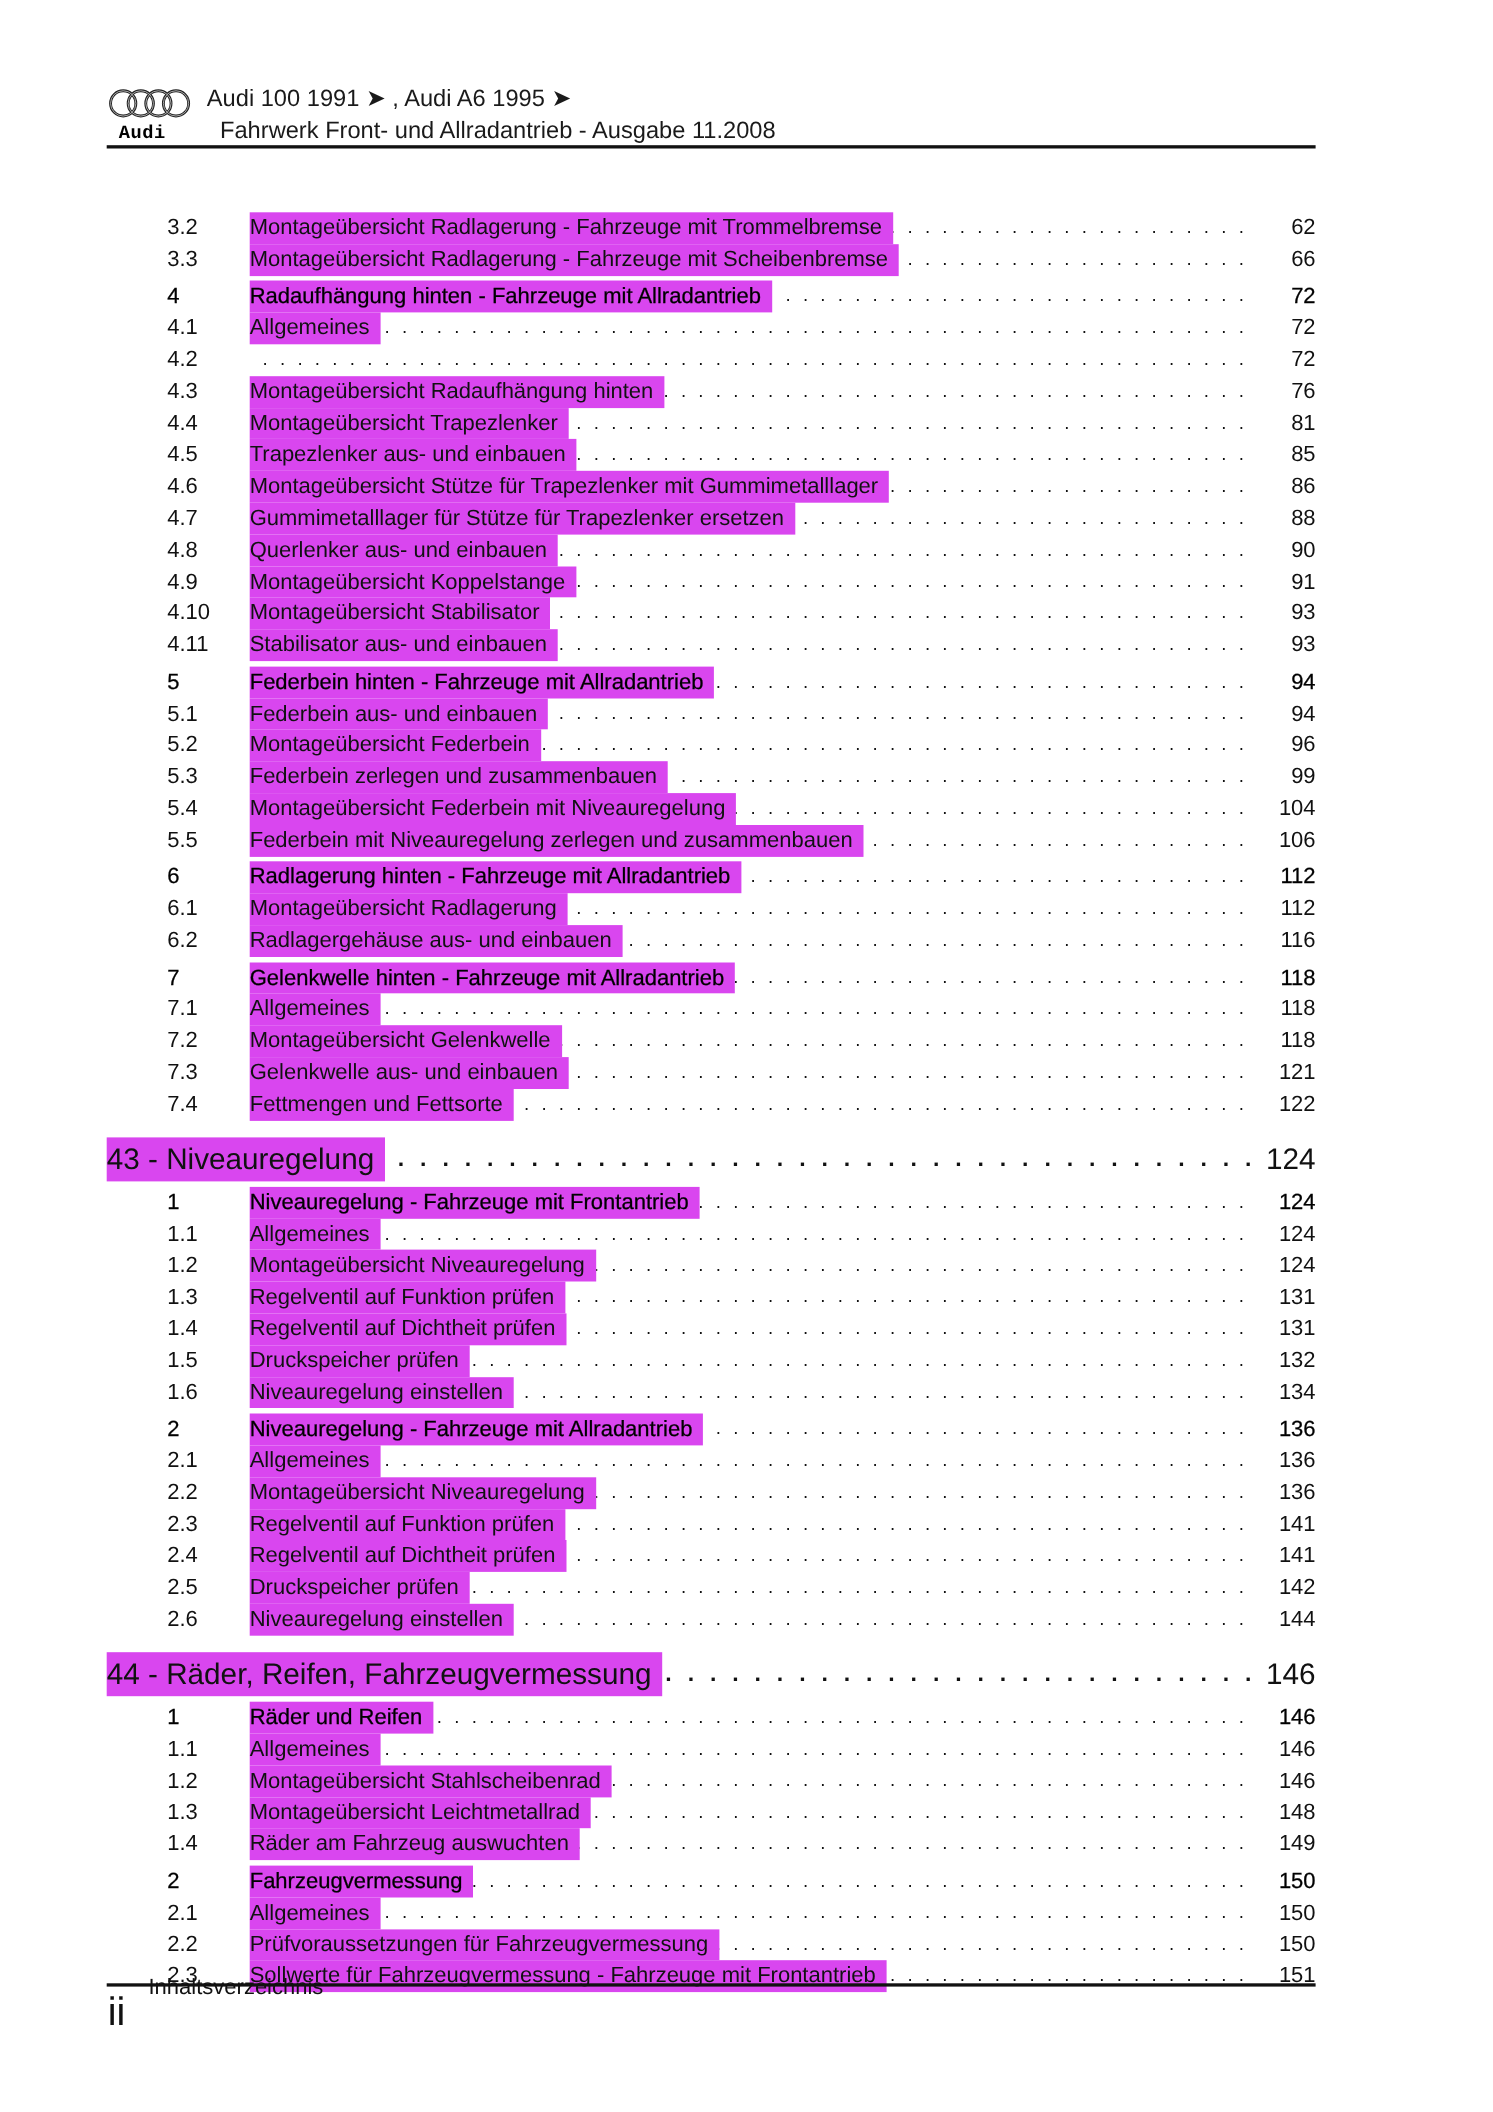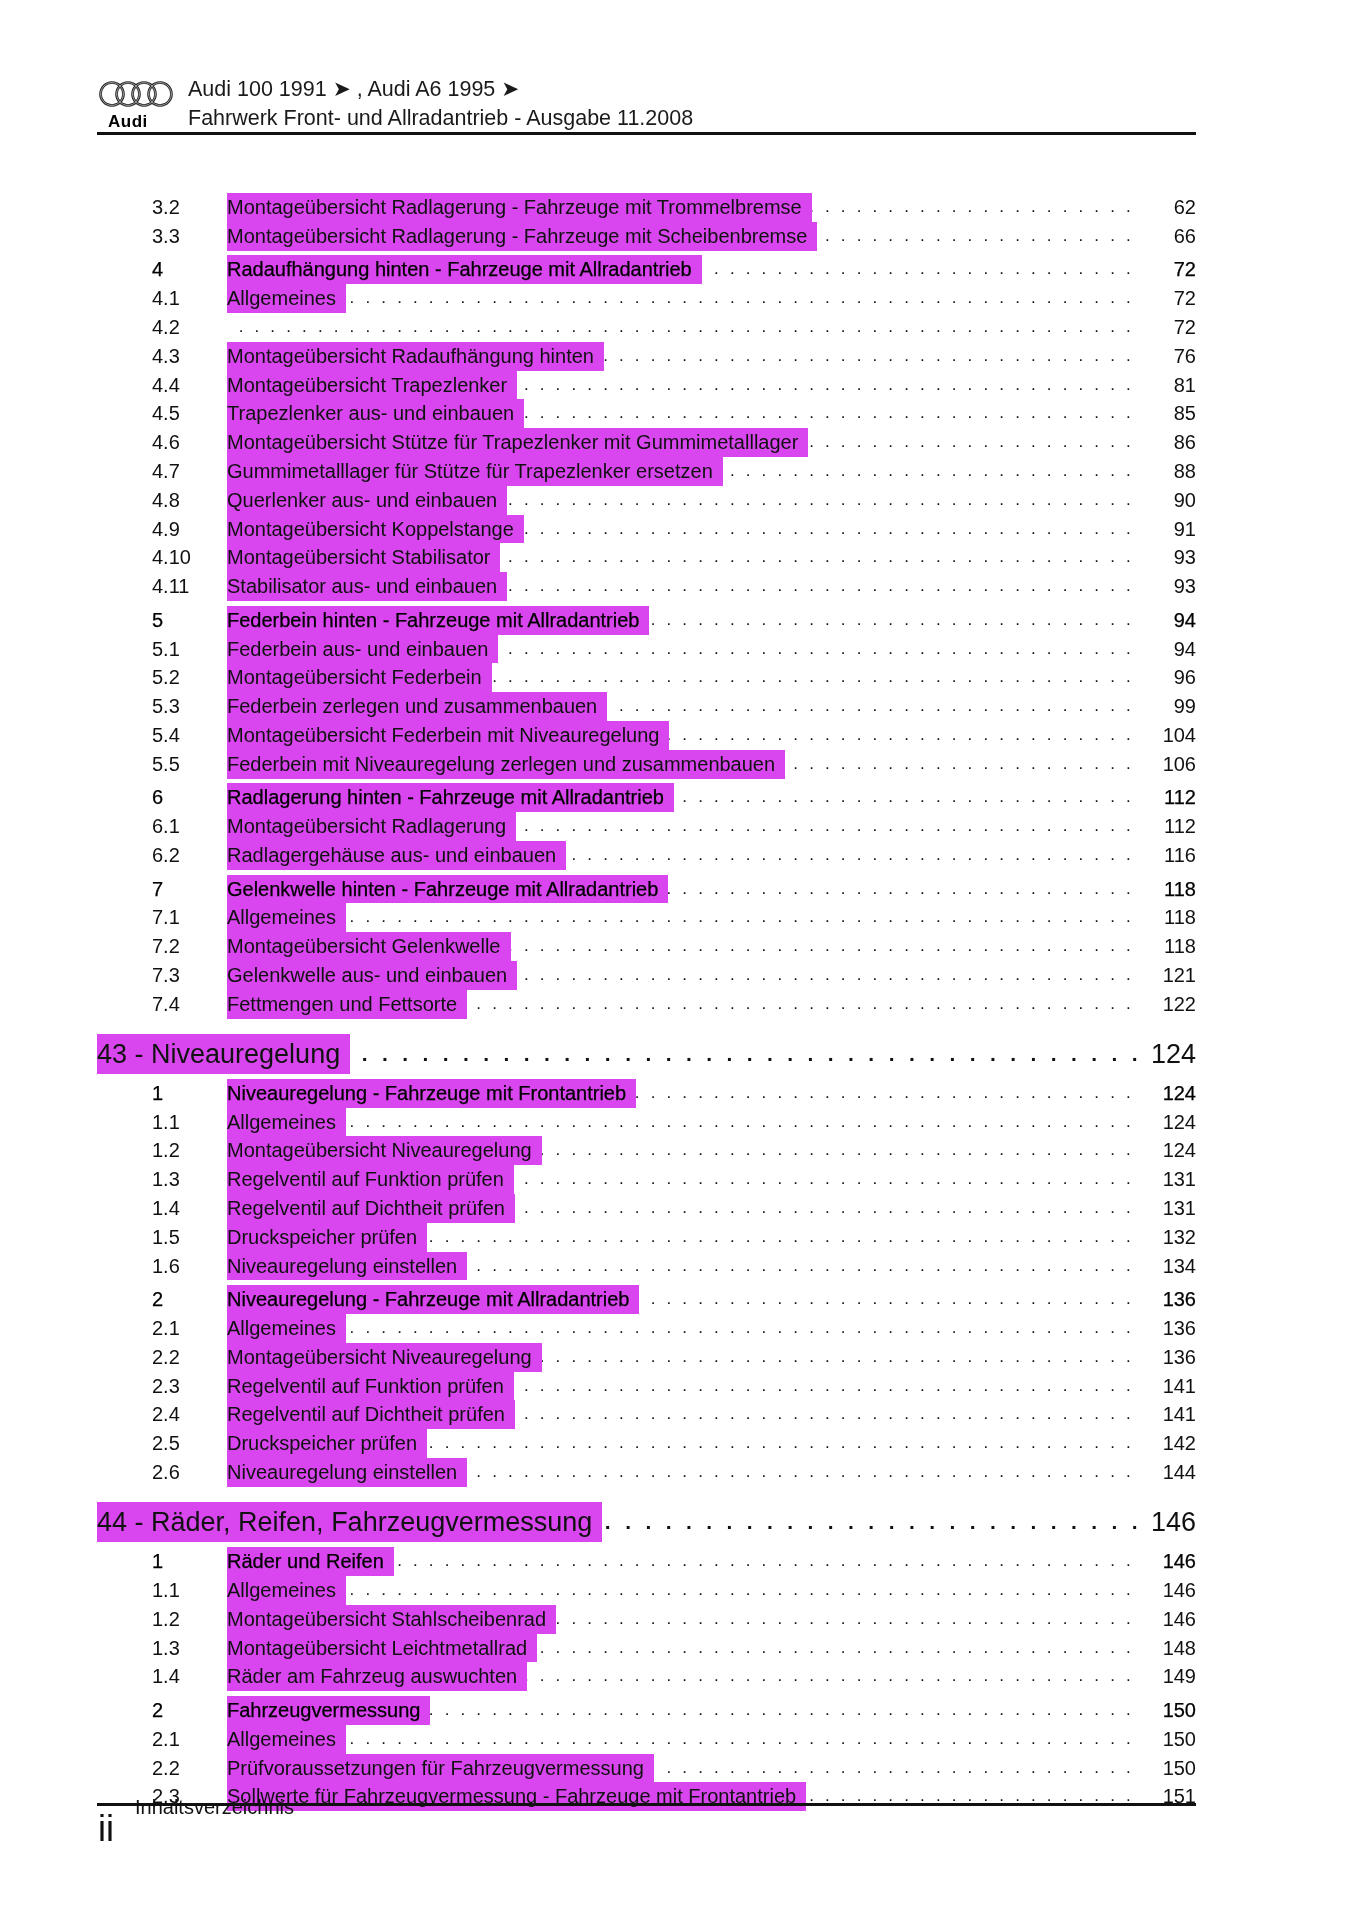--- a/index.html
+++ b/index.html
@@ -2,24 +2,24 @@
 <html><head>
 <meta charset="utf-8">
 <style>
   html, body { margin: 0; padding: 0; background: #ffffff; }
   body { width: 1357px; height: 1920px; position: relative; overflow: hidden;
          font-family: "Liberation Sans", sans-serif; color: #111111; }
   .header { position: absolute; left: 97px; top: 76px; width: 1099px; height: 58px; }
   .logo { position: absolute; left: 1px; top: 3px; width: 76px; height: 50px; }
   .rings { position: absolute; left: 0; top: 0; }
   .wordmark { position: absolute; left: 10px; top: 33px; font-size: 17px; font-weight: bold;
-              letter-spacing: 0.5px; color: #000; font-family: Liberation Sans, sans-serif; }
+              letter-spacing: 0.5px; color: #000; font-family: Liberation Mono, monospace; }
   .htext { position: absolute; left: 91px; font-size: 21.5px; color: #1a1a1a; white-space: nowrap; }
   .htext.l1 { top: 0; }
-  .htext.l2 { top: 30px; }
+  .htext.l2 { top: 30px; margin-left: 12px; }
   .rule { position: absolute; left: 97px; width: 1099px; height: 2.5px; background: #111; }
   .rule.top { top: 132px; }
   .rule.bottom { top: 1803px; }
 
   .toc { position: absolute; left: 97px; top: 193px; width: 1099px; }
   .row { position: relative; height: 28.8px; line-height: 28.8px; font-size: 20px; white-space: nowrap; }
   .row.section { margin-top: 4.8px; }
   .row.chapter { margin-top: 15.6px; height: 40px; line-height: 40px; font-size: 27px; margin-bottom: 1px; }
   .num { position: absolute; left: 55px; top: 0; }
   .title-wrap { position: absolute; left: 130px; right: 0; top: 0; display: flex; }

